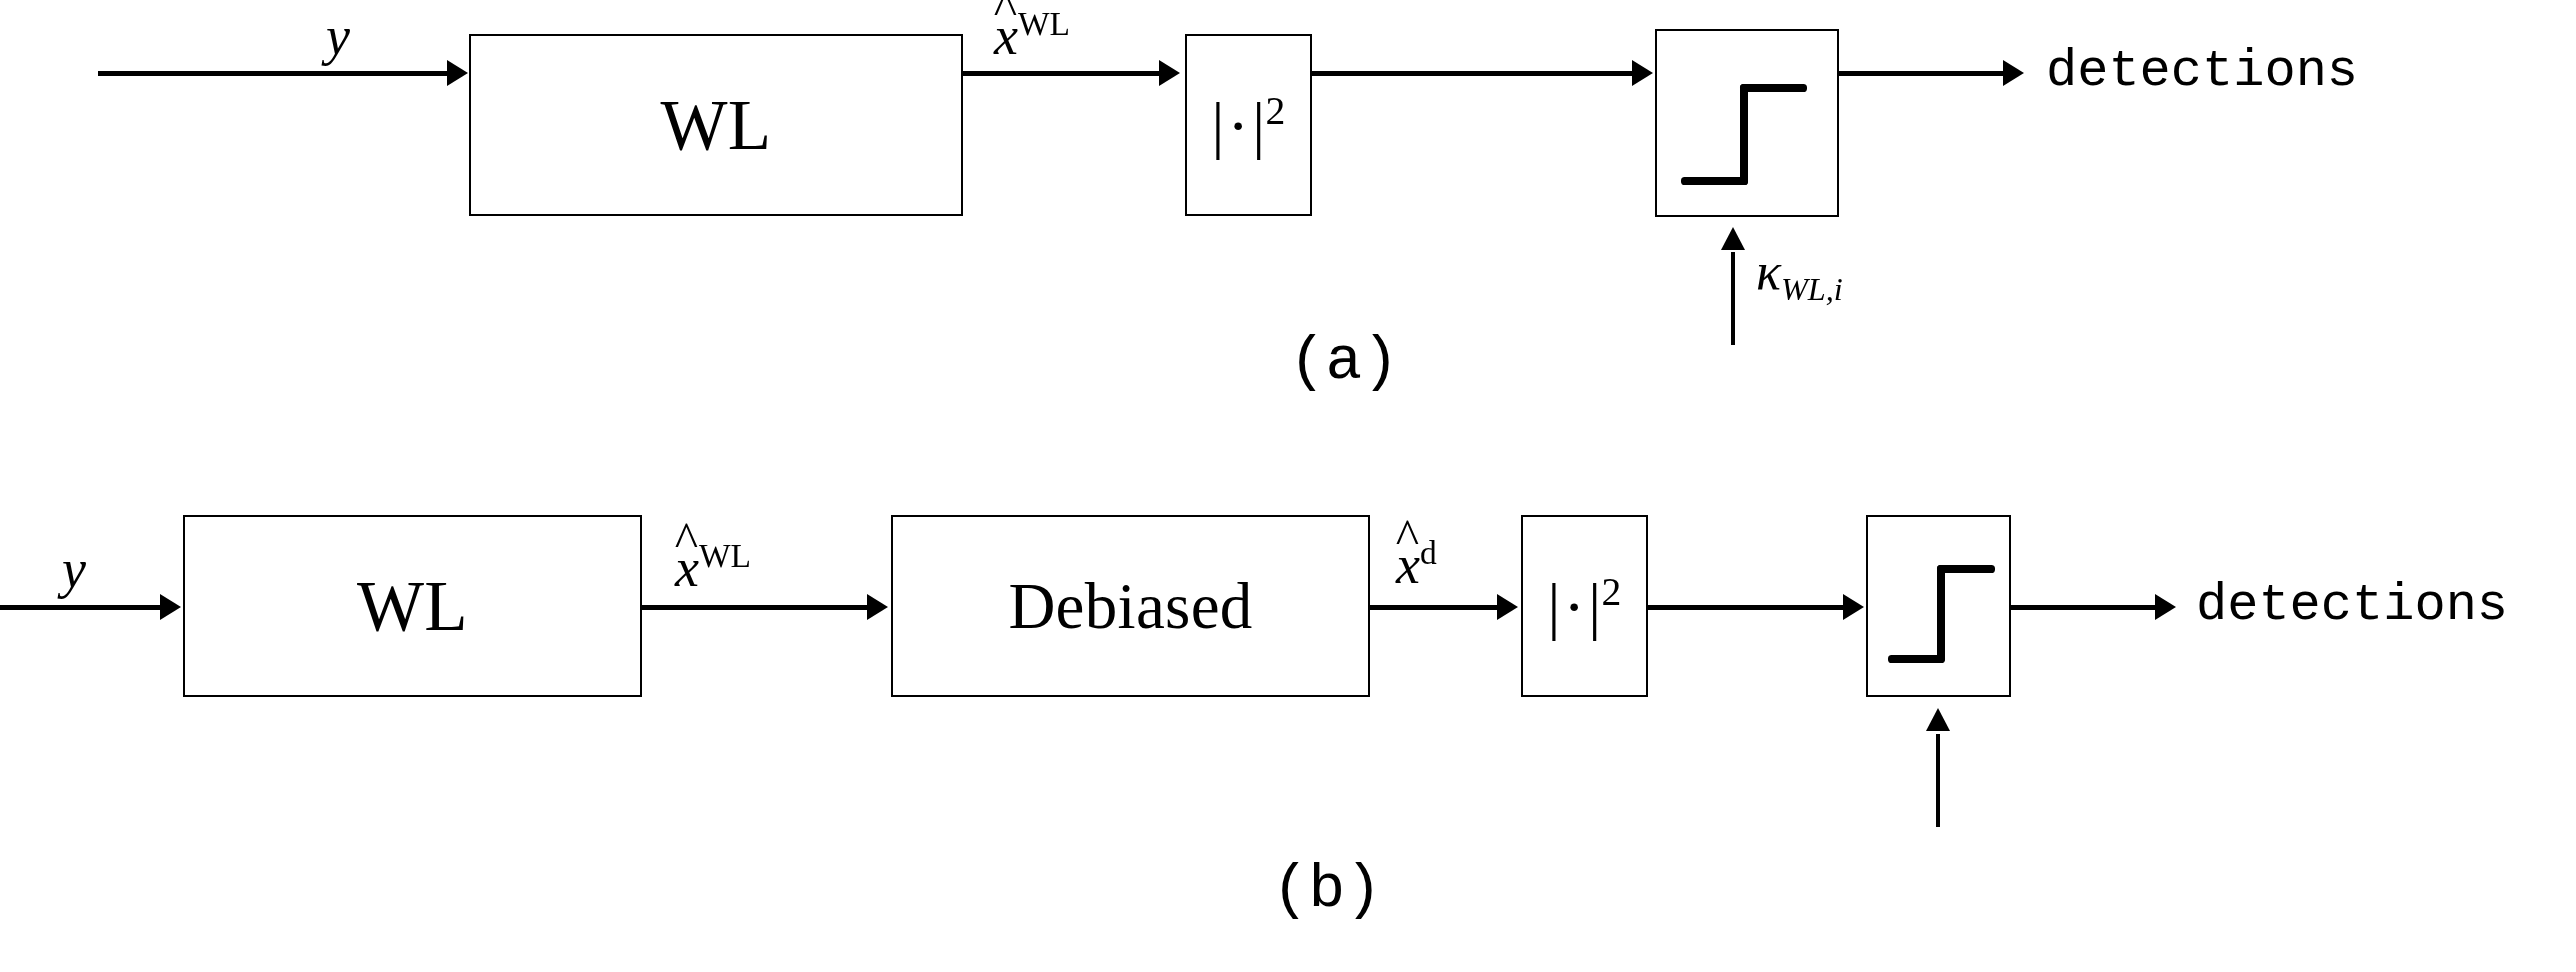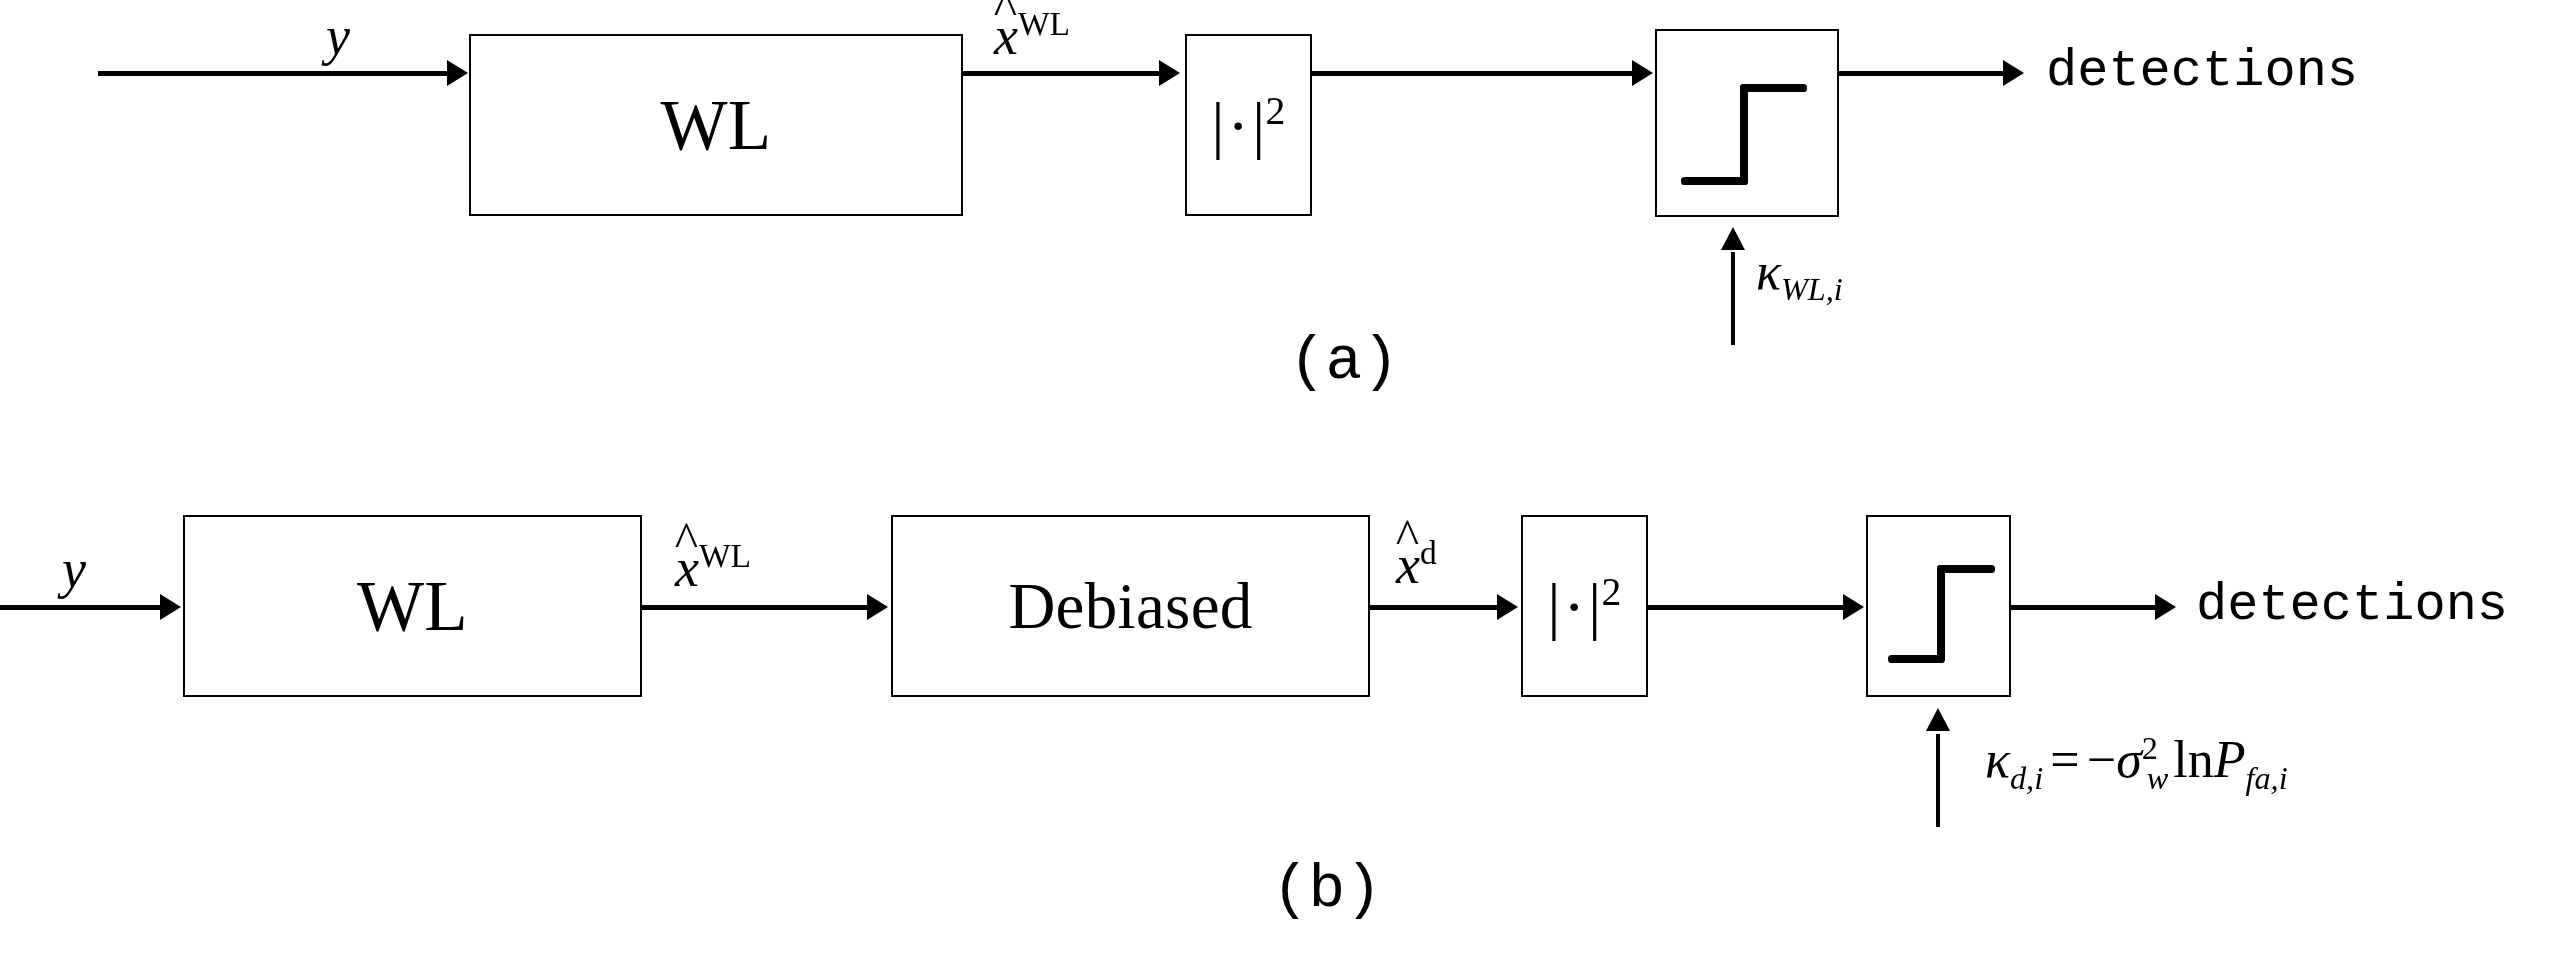--- a/index.html
+++ b/index.html
@@ -209,23 +209,20 @@
     <div class="step-glyph" style="left:0; top:0; width:100%; height:100%;">
       <div class="seg" style="left:19.6px; top:138px; width:57px; height:7.7px;"></div>
       <div class="seg" style="left:69px; top:48px; width:7.7px; height:97px;"></div>
       <div class="seg" style="left:69px; top:48px; width:58px; height:7.7px;"></div>
     </div>
   </div>
 
   <div class="wire-v" style="left:1936px; top:734px; height:93px;"></div>
   <div class="arrow-u" style="left:1926px; top:708px;"></div>
 
-  <div class="math" style="left:1985px; top:732px; font-size:52px;">
-    <i>κ</i><span class="sub">d,i</span><span class="plain" style="padding:0 7.2px;">=</span><span class="plain">−</span><i>σ</i><span class="sup">2</span><span class="sub" style="margin-left:-11.3px;">w</span><span class="plain" style="padding-left:5.2px;">ln</span><i>P</i><span class="sub">fa,i</span>
-  </div>
 
   <div class="wire-h" style="left:2011px; top:605px; width:147px;"></div>
   <div class="arrow-r" style="left:2155px; top:594px;"></div>
 
   <div class="txt" style="left:2196px; top:576px; font-size:52px;">detections</div>
 
   <div class="txt" style="left:1272px; top:855px; font-size:61px;">(b)</div>
 
 </div>
 

